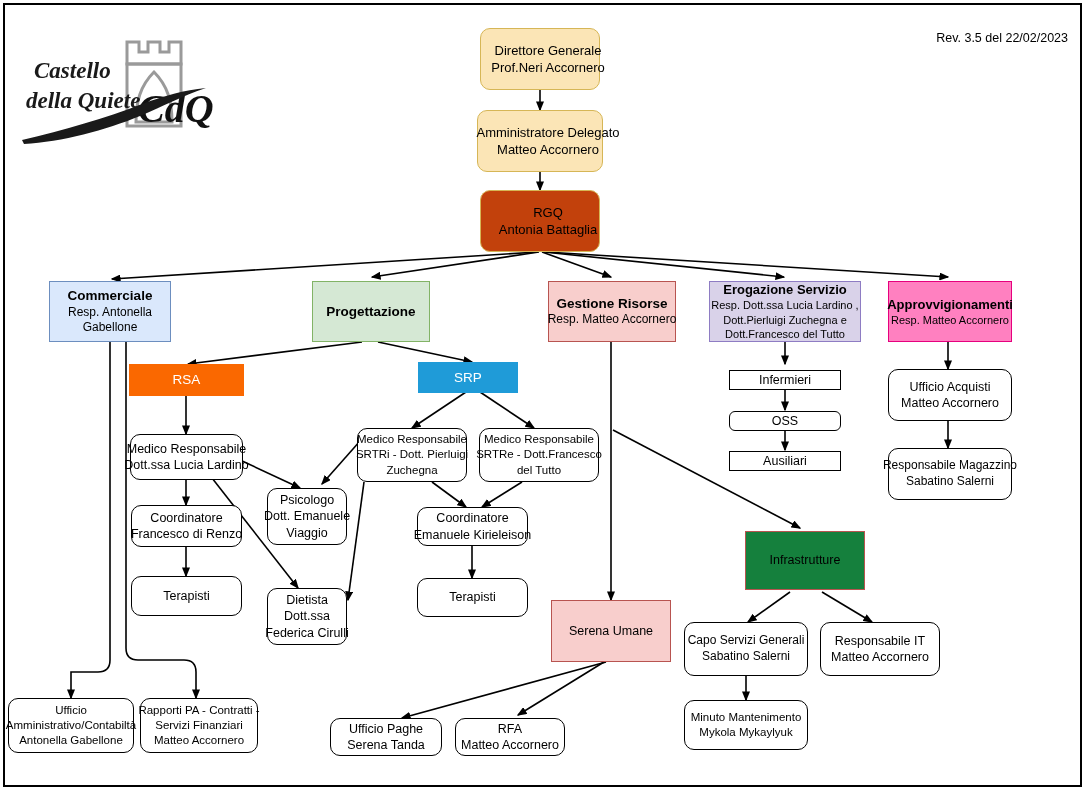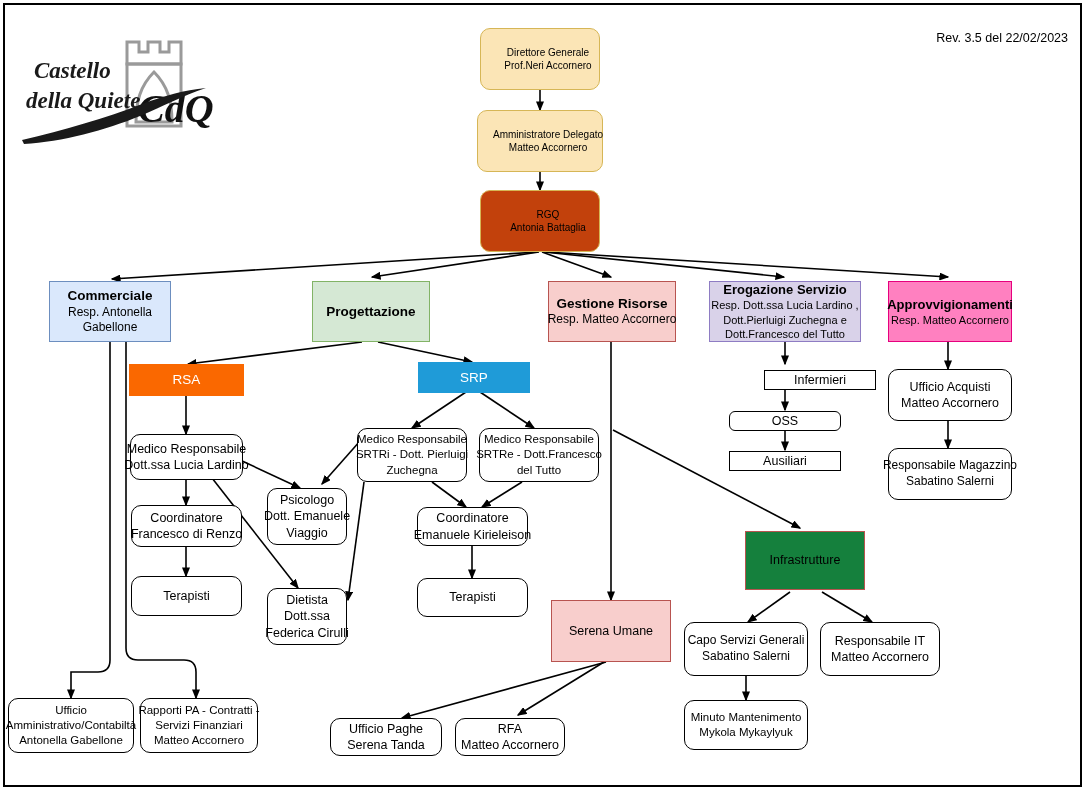--- a/index.html
+++ b/index.html
@@ -8,21 +8,21 @@
   #frame{position:absolute;left:3px;top:3px;width:1079px;height:784px;border:2px solid #000;box-sizing:border-box;}
   #chart{position:absolute;left:0;top:0;width:1086px;height:791px;}
   .nodebox{position:absolute;box-sizing:border-box;display:flex;flex-direction:column;
            align-items:center;justify-content:center;text-align:center;
            border:1px solid #000;background:#fff;color:#000;line-height:1.32;}
   .nodebox .ln{display:block;white-space:nowrap;}
   .rounded{border-radius:10px;}
   .plain{font-size:12.5px;}
   .dept{font-size:12px;}
   .dept .ttl{font-weight:bold;font-size:13.5px;}
-  .toptier{font-size:10px;border-radius:10px;padding-left:16px;}
+  .toptier{font-size:13px;border-radius:10px;padding-left:16px;}
   .solidlabel{font-size:13.5px;color:#fff;}
   #rev{position:absolute;right:18px;top:31px;font-size:12.5px;color:#000;}
   #logo{position:absolute;left:14px;top:26px;width:200px;height:120px;}
   .logotext{font-family:"Liberation Serif", serif;font-style:italic;font-weight:600;}
 </style>
 </head>
 <body>
 
 <div id="page">
 
@@ -144,21 +144,21 @@
 
   <div class="nodebox dept" style="left:888px;top:281px;width:124px;height:61px;background:#ff80c0;border-color:#e6007e;font-size:11px;">
     <span class="ln ttl" style="font-size:13px;">Approvvigionamenti</span>
     <span class="ln">Resp. Matteo Accornero</span>
   </div>
 
   <div class="nodebox solidlabel" style="left:129px;top:364px;width:115px;height:32px;background:#fa6800;border-color:#fa6800;">
     <span class="ln">RSA</span>
   </div>
 
-  <div class="nodebox solidlabel" style="left:418px;top:362px;width:112px;height:31px;background:#1f9bd8;border-color:#1f9bd8;">
+  <div class="nodebox solidlabel" style="left:418px;top:362px;width:100px;height:31px;background:#1f9bd8;border-color:#1f9bd8;">
     <span class="ln">SRP</span>
   </div>
 
   <div class="nodebox rounded plain" style="left:130px;top:434px;width:113px;height:46px;">
     <span class="ln">Medico Responsabile</span>
     <span class="ln">Dott.ssa Lucia Lardino</span>
   </div>
 
   <div class="nodebox rounded plain" style="left:131px;top:505px;width:111px;height:42px;">
     <span class="ln">Coordinatore</span>
@@ -195,21 +195,21 @@
 
   <div class="nodebox rounded plain" style="left:417px;top:507px;width:111px;height:39px;">
     <span class="ln">Coordinatore</span>
     <span class="ln">Emanuele Kirieleison</span>
   </div>
 
   <div class="nodebox rounded plain" style="left:417px;top:578px;width:111px;height:39px;">
     <span class="ln">Terapisti</span>
   </div>
 
-  <div class="nodebox plain" style="left:729px;top:370px;width:112px;height:20px;margin-left:35px;">
+  <div class="nodebox plain" style="left:729px;top:370px;width:112px;height:20px;">
     <span class="ln">Infermieri</span>
   </div>
 
   <div class="nodebox plain" style="left:729px;top:411px;width:112px;height:20px;border-radius:6px;">
     <span class="ln">OSS</span>
   </div>
 
   <div class="nodebox plain" style="left:729px;top:451px;width:112px;height:20px;">
     <span class="ln">Ausiliari</span>
   </div>

